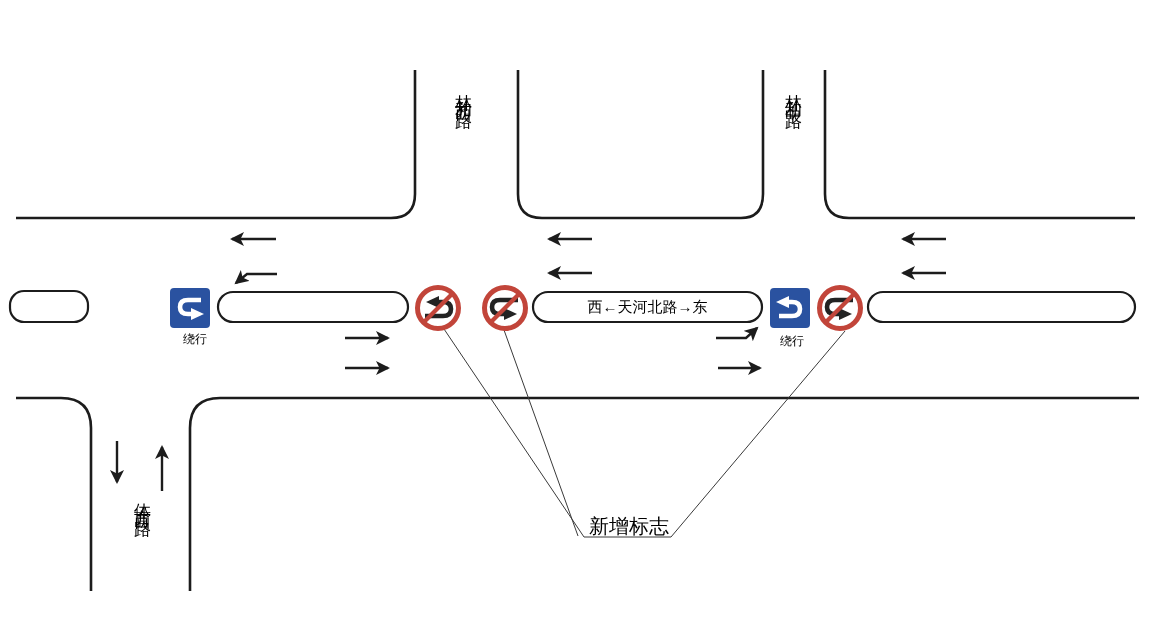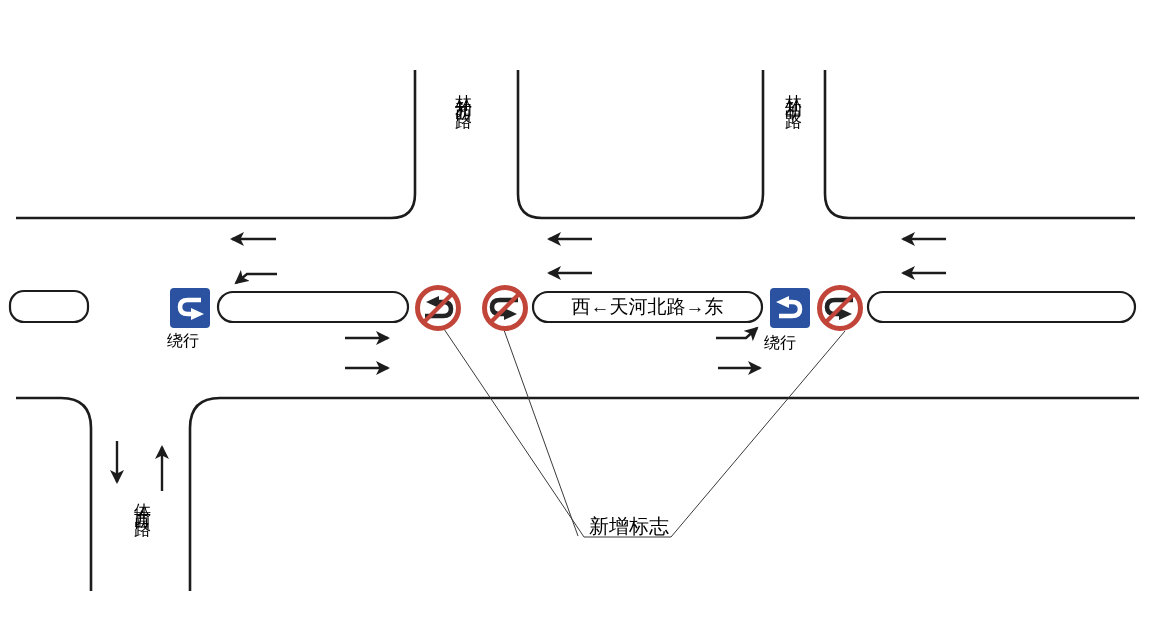--- a/index.html
+++ b/index.html
@@ -19,23 +19,23 @@
   .ring              { fill:#ffffff; stroke:var(--sign-red,#c2453a); stroke-width:5px; }
   .sign-black-stroke { fill:none; stroke:#232323; stroke-width:4.6px; }
   .sign-black-fill   { fill:#232323; }
   .slash             { stroke:var(--sign-red,#c2453a); stroke-width:4.2px; stroke-linecap:butt; }
   .vlabel {
     position:absolute; writing-mode:vertical-rl; text-orientation:upright;
     font-size:17px; letter-spacing:6px; line-height:1;
   }
   .median-label {
     position:absolute; left:533px; top:292px; width:229px; height:30px;
-    line-height:30px; text-align:center; font-size:19px;
+    line-height:30px; text-align:center; font-size:15px;
   }
-  .detour-label { position:absolute; width:56px; text-align:left; font-size:16px; }
+  .detour-label { position:absolute; width:56px; text-align:center; font-size:12px; }
   .annotation-label {
     position:absolute; left:579px; top:513px; width:100px;
     text-align:center; font-size:20px;
   }
 </style>
 </head>
 <body>
 
 <div class="canvas">
 

